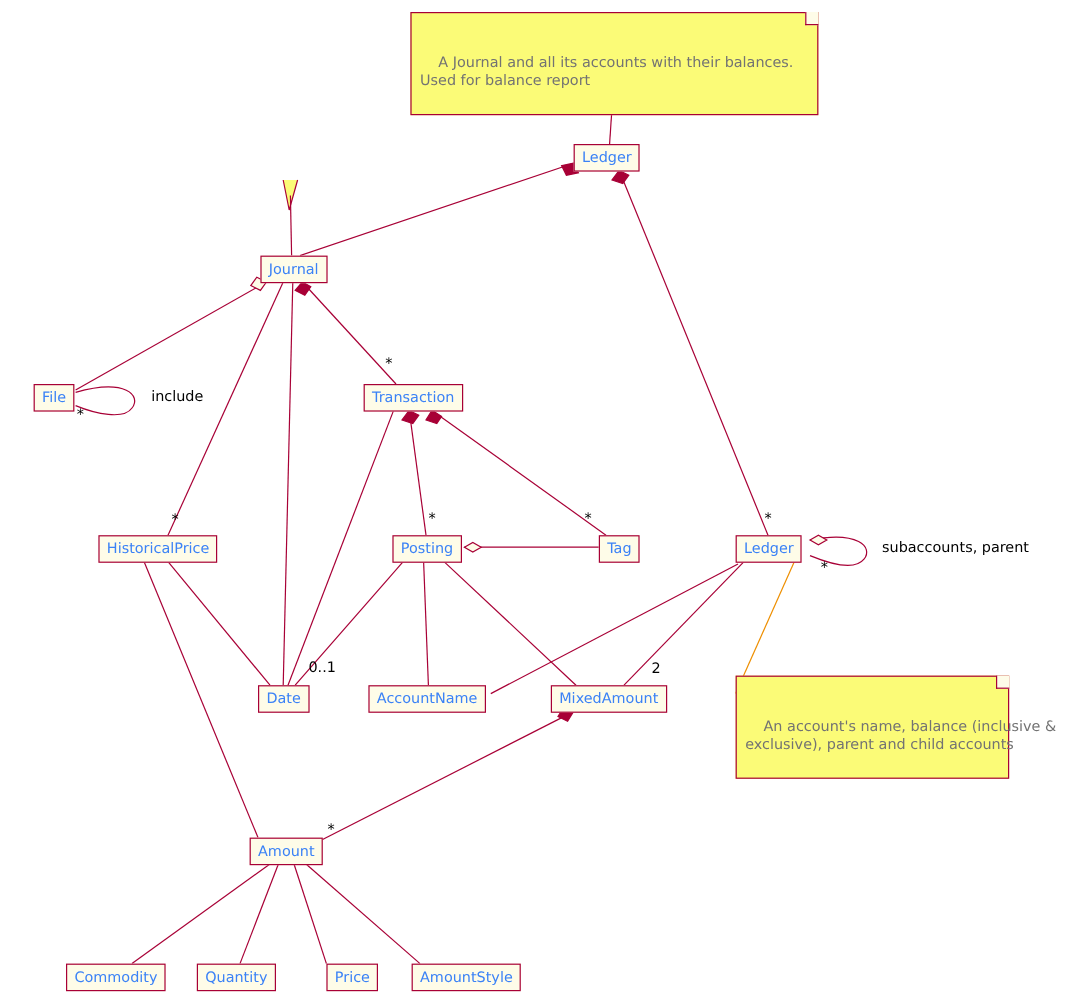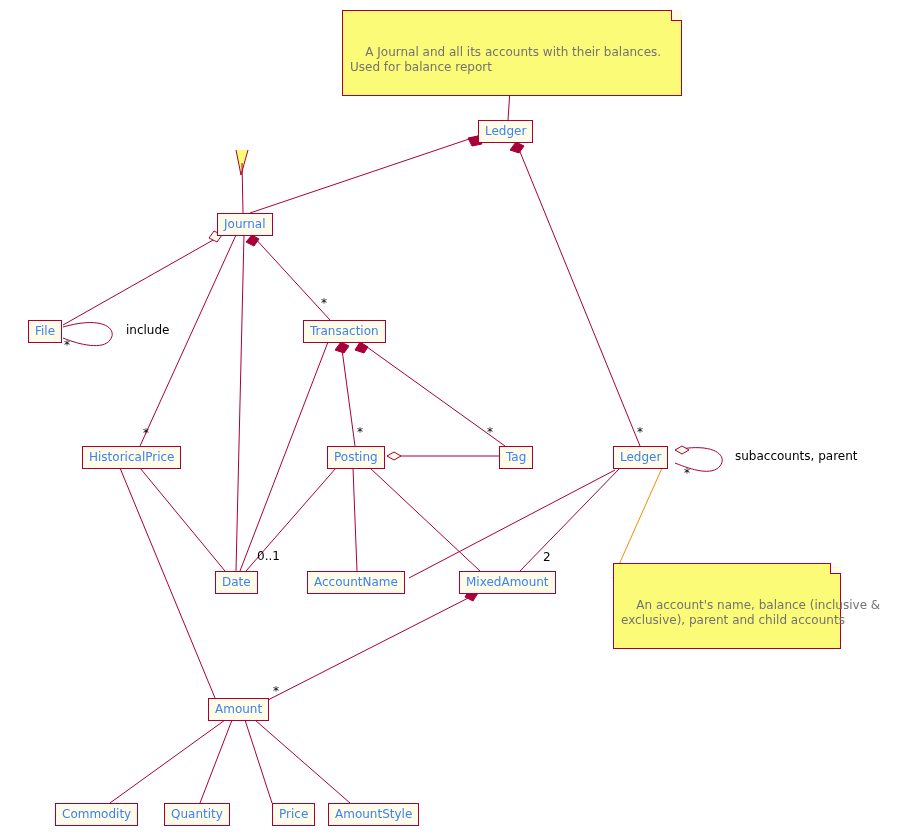--- a/index.html
+++ b/index.html
@@ -187,21 +187,21 @@
   </div>
   <div class="node" style="left:55px; top:803px;">
     <span>Commodity</span>
   </div>
   <div class="node" style="left:164px; top:803px;">
     <span>Quantity</span>
   </div>
   <div class="node" style="left:272px; top:803px;">
     <span>Price</span>
   </div>
-  <div class="node" style="left:328px; top:803px;">
+  <div class="node" style="left:343px; top:803px;">
     <span>AmountStyle</span>
   </div>
 
   <div class="label" style="left:126px; top:323px;">include</div>
   <div class="label" style="left:735px; top:449px;">subaccounts, parent</div>
 
   <div class="mult" style="left:64px; top:338px;">*</div>
   <div class="mult" style="left:143px; top:426px;">*</div>
   <div class="mult" style="left:321px; top:296px;">*</div>
   <div class="mult" style="left:357px; top:425px;">*</div>

